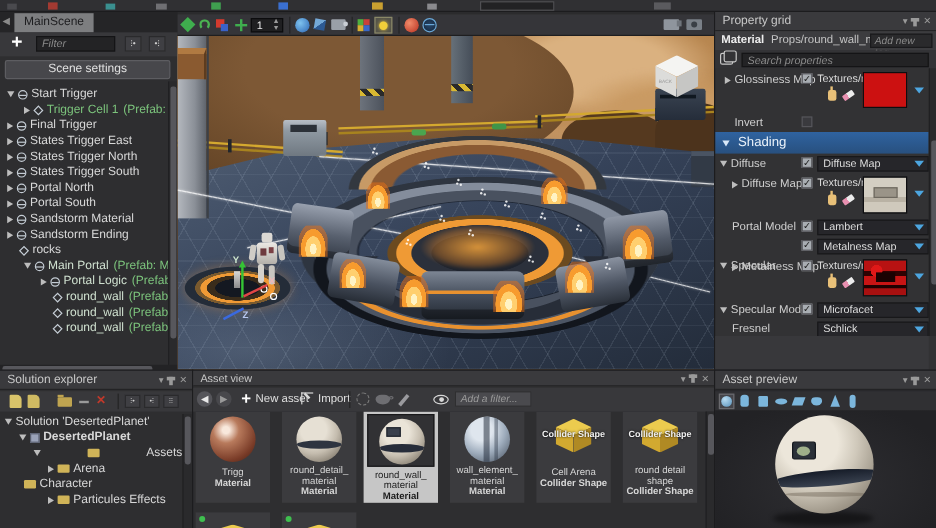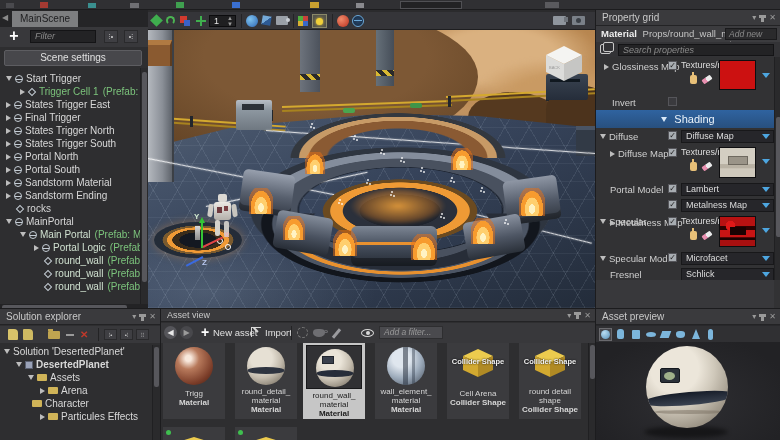--- a/index.html
+++ b/index.html
@@ -109,26 +109,26 @@
         </div>
       <div class="trow" style="padding-left:20px;">
           <span class="exp closed"></span>
           <span class="i-dia"></span>
           <span class="grn">Trigger Cell 1</span>
           <span class="pre">(Prefab: Simple Trigg</span>
         </div>
       <div class="trow" style="padding-left:6px;">
           <span class="exp closed"></span>
           <span class="i-ent"></span>
+          <span class="lbl">Final Trigger</span>
+        </div>
+      <div class="trow" style="padding-left:6px;">
+          <span class="exp closed"></span>
+          <span class="i-ent"></span>
           <span class="lbl">States Trigger East</span>
-        </div>
-      <div class="trow" style="padding-left:6px;">
-          <span class="exp closed"></span>
-          <span class="i-ent"></span>
-          <span class="lbl">Final Trigger</span>
         </div>
       <div class="trow" style="padding-left:6px;">
           <span class="exp closed"></span>
           <span class="i-ent"></span>
           <span class="lbl">States Trigger North</span>
         </div>
       <div class="trow" style="padding-left:6px;">
           <span class="exp closed"></span>
           <span class="i-ent"></span>
           <span class="lbl">States Trigger South</span>
@@ -150,25 +150,20 @@
         </div>
       <div class="trow" style="padding-left:6px;">
           <span class="exp closed"></span>
           <span class="i-ent"></span>
           <span class="lbl">Sandstorm Ending</span>
         </div>
       <div class="trow" style="padding-left:6px;">
           <span class="exp none"></span>
           <span class="i-dia"></span>
           <span class="lbl">rocks</span>
-        </div>
-      <div class="trow" style="padding-left:6px;">
-          <span class="exp"></span>
-          <span class="i-ent"></span>
-          <span class="lbl">MainPortal</span>
         </div>
       <div class="trow" style="padding-left:20px;">
           <span class="exp"></span>
           <span class="i-ent"></span>
           <span class="pale">Main Portal</span>
           <span class="pre">(Prefab: MainPortal)</span>
         </div>
       <div class="trow" style="padding-left:34px;">
           <span class="exp closed"></span>
           <span class="i-ent"></span>
@@ -421,21 +416,21 @@
         <span class="dd" style="left:166px;top:16px;"></span>
       </div>
 
       <div class="prow" style="height:15px;">
         <span class="plabel" style="left:16px;top:1px;">
             <span>Invert</span>
           </span>
         <span class="cb off" style="top:2px;"></span>
       </div>
 
-      <div class="prow" style="height:18px;background:linear-gradient(#2f63a0,#28507f);display:flex;align-items:center;justify-content:center;">
+      <div class="prow" style="height:18px;background:linear-gradient(#2f63a0,#28507f);display:flex;align-items:center;">
         <span class="exp" style="margin-left:6px;border-top-color:#d8e8f8;"></span>
         <span style="color:#eaf2fa;font-size:11px;margin-left:4px;">Shading</span>
       </div>
 
       <div class="prow" style="height:16px;">
         <span class="plabel" style="left:4px;top:2px;">
             <span class="exp"></span>
             <span>Diffuse</span>
           </span>
         <span class="cb" style="top:3px;">✓</span>
@@ -544,31 +539,31 @@
     <div class="abs" style="left:0;top:36px;width:152px;height:96px;overflow:hidden;">
       <div class="trow" style="padding-left:4px;">
           <span class="exp"></span>
           <span class="lbl">Solution 'DesertedPlanet'</span>
         </div>
       <div class="trow" style="padding-left:16px;">
           <span class="exp"></span>
           <span style="width:8px;height:8px;background:#9aa2b8;margin-right:3px;border:1px solid #5a6070;"></span>
           <span class="lbl" style="font-weight:bold;">DesertedPlanet</span>
         </div>
-      <div class="trow" style="padding-left:28px;">
+      <div class="trow" style="padding-left:28px;justify-content:space-between;">
           <span class="exp"></span>
           <span style="width:10px;height:7px;background:#d0b458;margin-right:3px;border-radius:1px;"></span>
           <span class="lbl">Assets</span>
         </div>
       <div class="trow" style="padding-left:40px;">
           <span class="exp closed"></span>
           <span style="width:10px;height:7px;background:#d0b458;margin-right:3px;border-radius:1px;"></span>
           <span class="lbl">Arena</span>
         </div>
-      <div class="trow" style="padding-left:32px;">
+      <div class="trow" style="padding-left:20px;">
           <span style="width:10px;height:7px;background:#d0b458;margin-right:3px;border-radius:1px;"></span>
           <span class="lbl">Character</span>
         </div>
       <div class="trow" style="padding-left:40px;">
           <span class="exp closed"></span>
           <span style="width:10px;height:7px;background:#d0b458;margin-right:3px;border-radius:1px;"></span>
           <span class="lbl">Particules Effects</span>
         </div>
       <div class="trow" style="padding-left:48px;background:#0f766e;margin-top:20px;">
           <span style="width:10px;height:7px;background:#e2c665;margin-right:3px;border-radius:1px;"></span>

